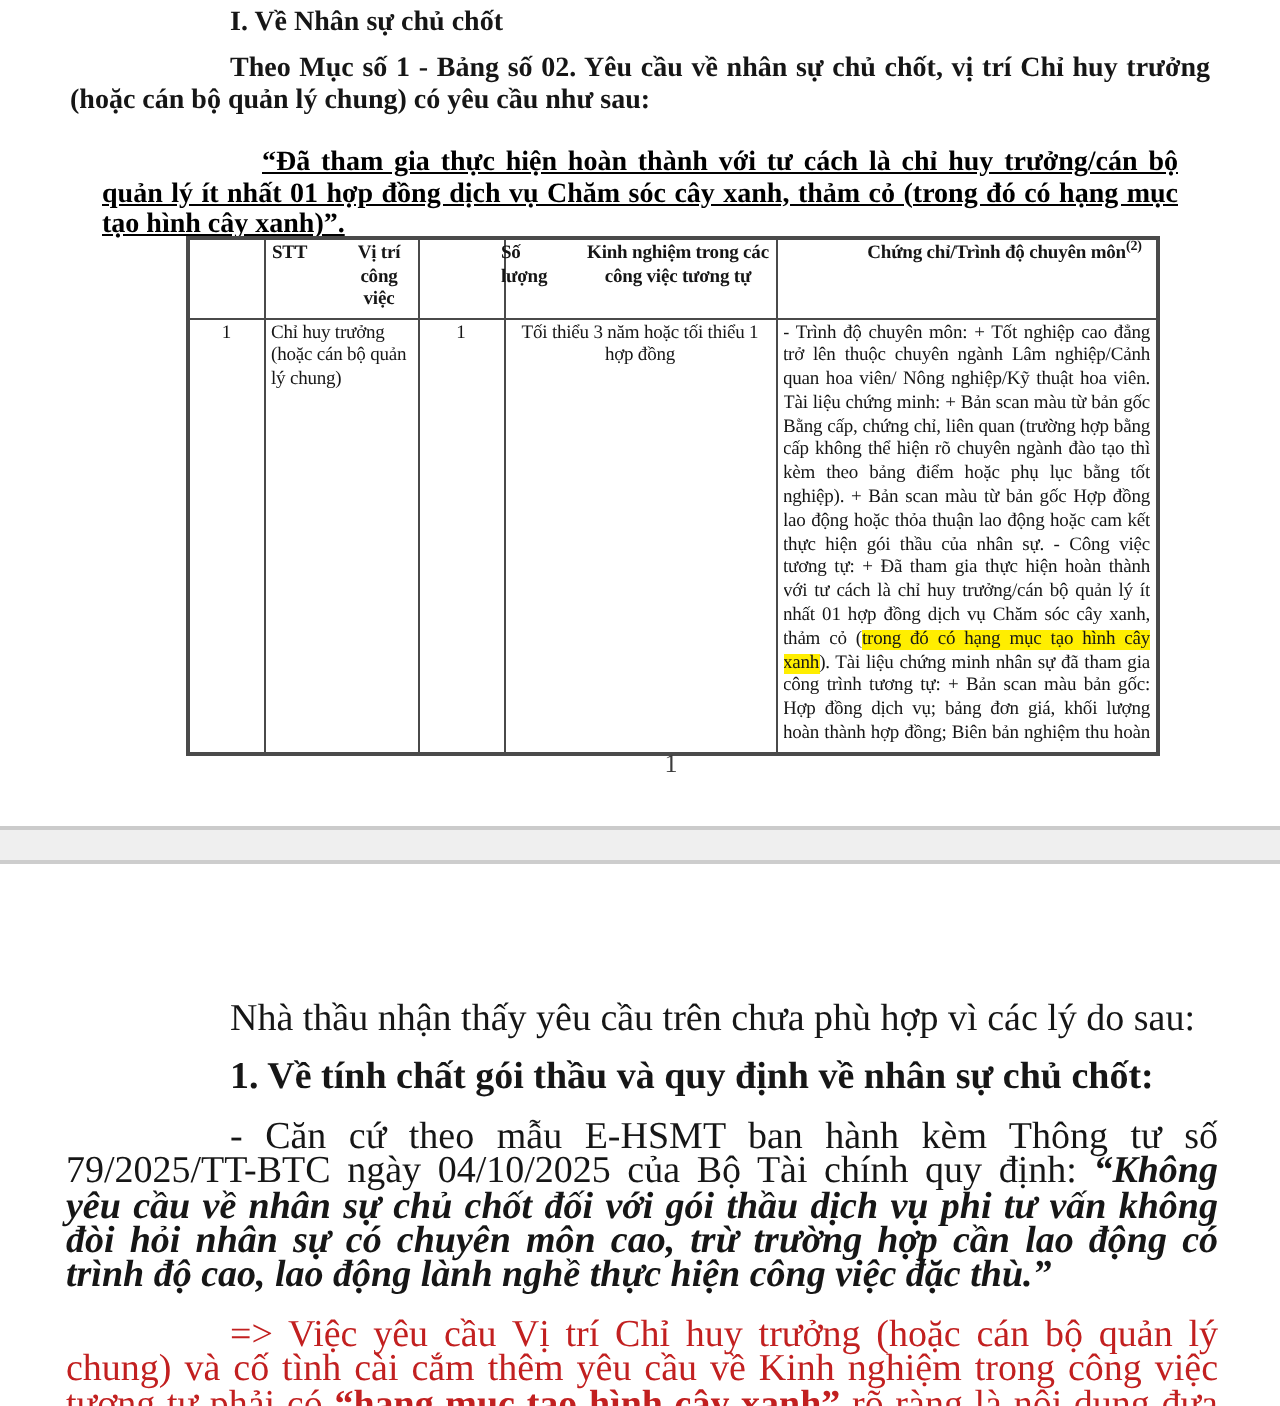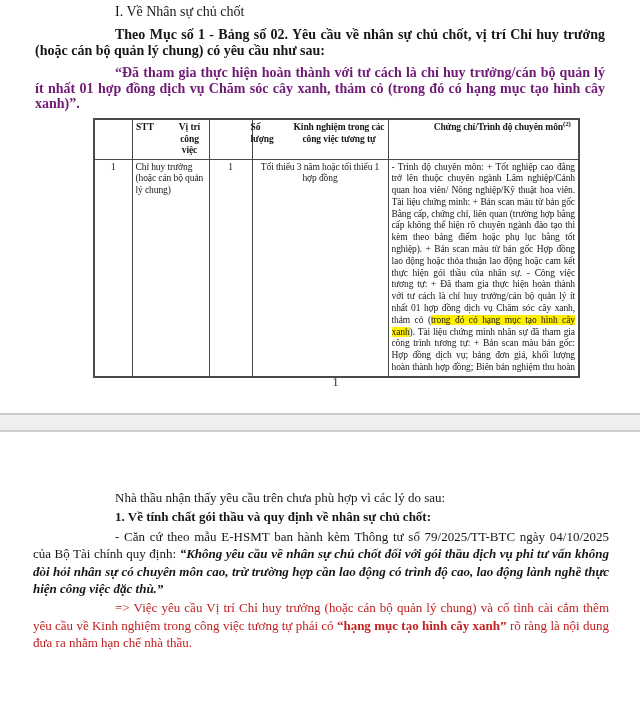--- a/index.html
+++ b/index.html
@@ -5,30 +5,30 @@
   html,body{margin:0;padding:0;}
   body{
     width:640px;height:703px;position:relative;overflow:hidden;
     background:#ffffff;
     font-family:"Liberation Serif","DejaVu Serif",serif;
     color:#161616;
   }
   
   .page1{position:absolute;left:35px;top:2px;width:570px;}
   .p1-heading{
-    font-size:14px;font-weight:normal;margin:2px 0 8px 0;
+    font-size:14px;font-weight:bold;margin:2px 0 8px 0;
     text-indent:80px;line-height:15px;
   }
   .p1-intro{
     font-size:14px;font-weight:bold;margin:0 0 7px 0;
     text-align:justify;text-indent:80px;line-height:15.5px;
   }
   .p1-quote{
-    font-size:14px;font-weight:bold;margin:0;
-    color:#701a75;text-align:justify;text-indent:80px;line-height:15.5px;
+    font-size:14px;font-weight:bold;margin:16px;
+    color:#000000;text-align:justify;text-indent:80px;line-height:15.5px;text-decoration:underline;
   }
   
   .doc-table{
     position:absolute;left:93px;top:118px;width:485px;
     border-collapse:collapse;border:2px solid #4a4a4a;
     table-layout:fixed;
   }
   .doc-table th,.doc-table td{
     border:1px solid #4a4a4a;vertical-align:top;
     padding:2px 3px;box-sizing:border-box;
@@ -50,21 +50,21 @@
   }
   
   .separator{
     position:absolute;left:0;top:413px;width:640px;height:19px;
     background:#efefef;border-top:2px solid #cbcbcb;border-bottom:2px solid #cdcdcd;
     box-sizing:border-box;
   }
   
   .page2{position:absolute;left:33px;top:489px;width:576px;}
   .page2 p{
-    font-size:13px;line-height:17.4px;margin:0 0 2px 0;
+    font-size:19px;line-height:17.4px;margin:12px 0 2px 0;
     text-align:justify;text-indent:82px;
   }
   .p2-heading{font-weight:bold;}
   .bi{font-weight:bold;font-style:italic;}
   .red{color:#c22020;}
   .bq{font-weight:bold;}
 </style>
 </head>
 <body>
 

